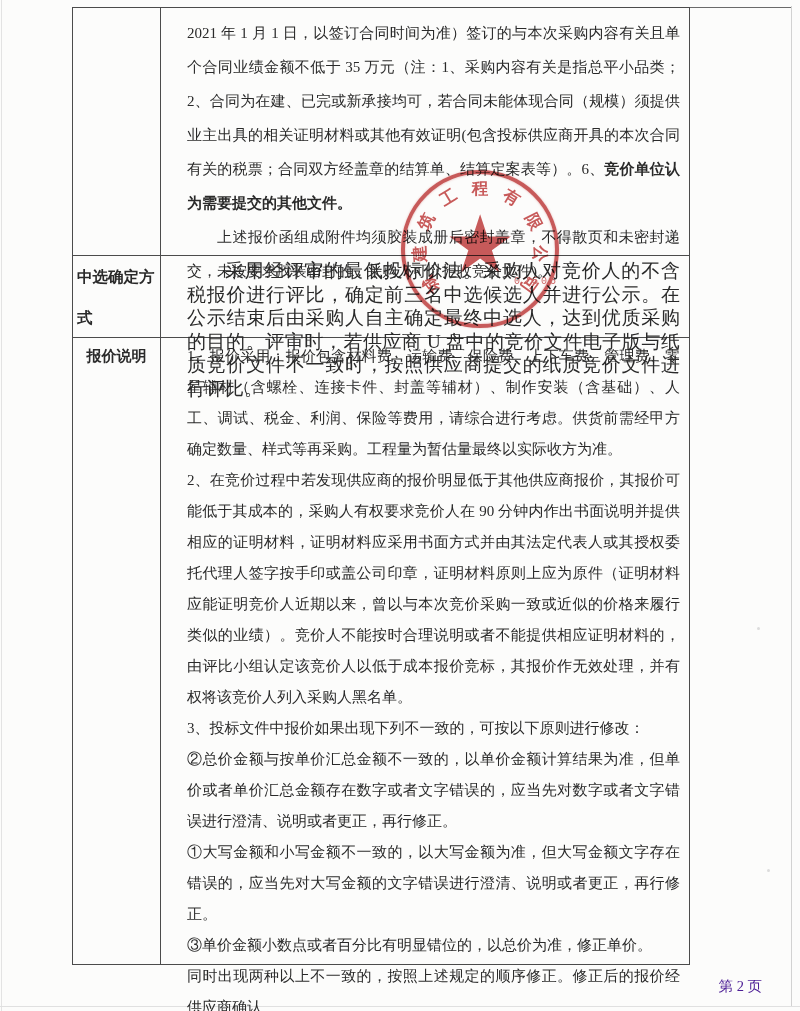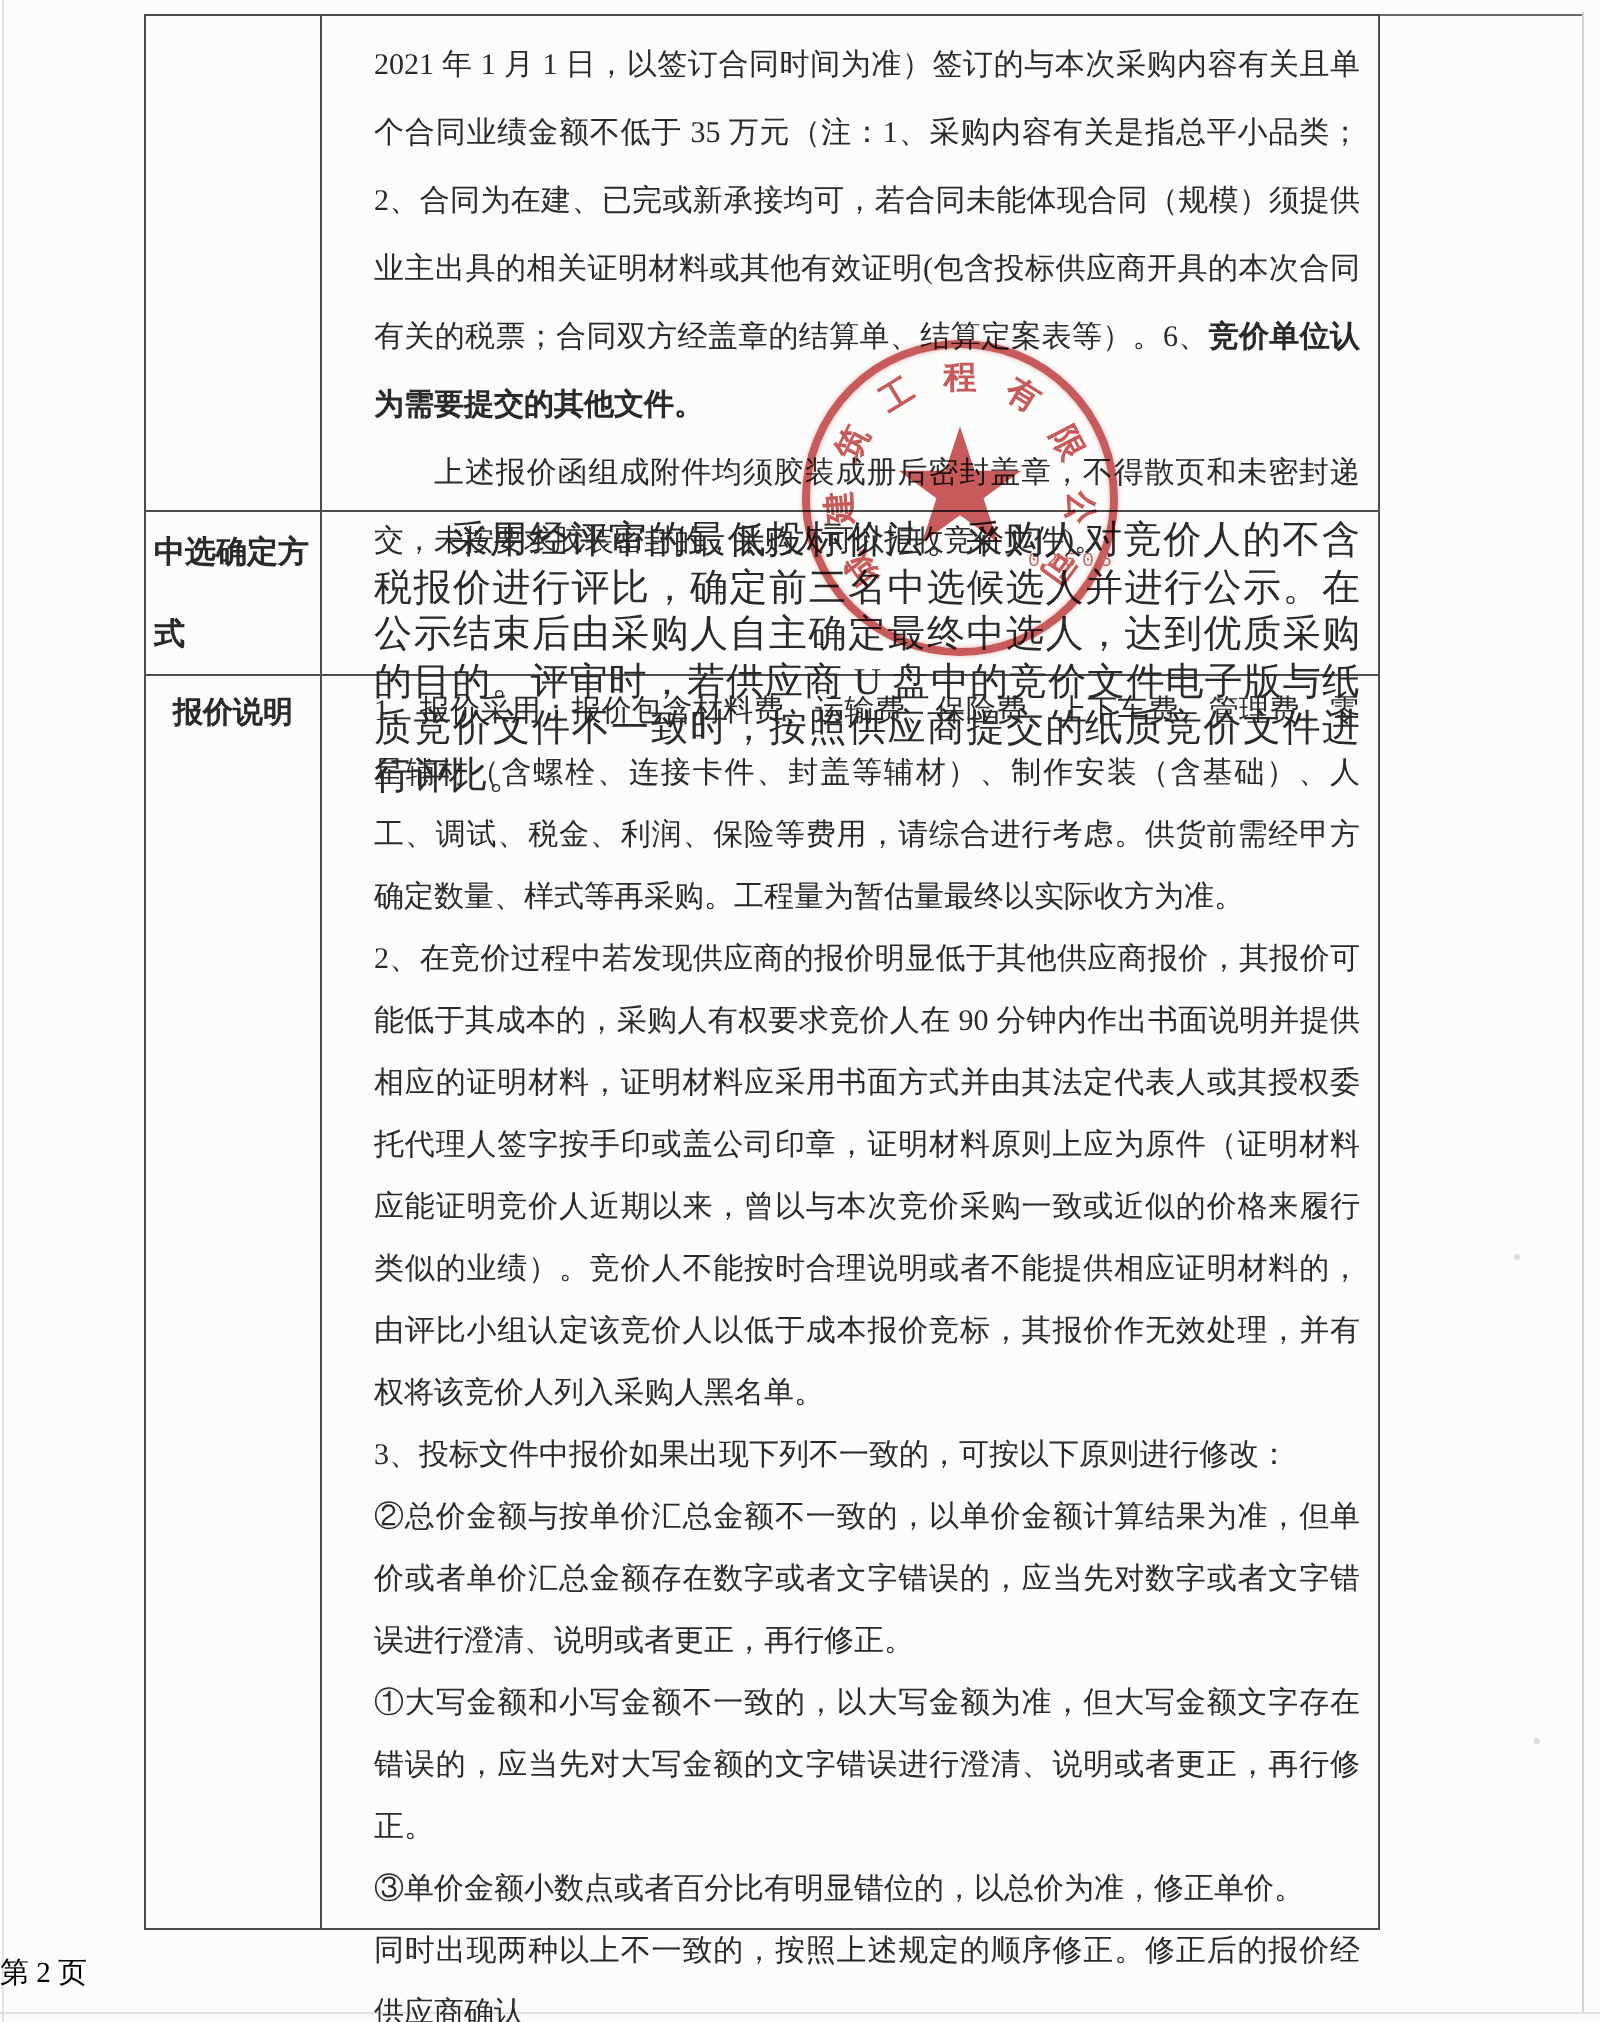--- a/index.html
+++ b/index.html
@@ -73,21 +73,21 @@
   }
   .seal-num{
     position:absolute;left:0;right:0;top:106px;
     text-align:right;font-size:10px;letter-spacing:3px;
     color:#c54545;font-family:Liberation Mono, monospace;
   }
 
   
   .page-footer{
     position:absolute;left:0;top:977px;width:762px;
-    text-align:left;font-size:14.5px;color:#000000;
+    text-align:right;font-size:14.5px;color:#4c1d95;
   }
 
   .speck{position:absolute;width:3px;height:3px;border-radius:50%;background:#dcdcdc;}
   .speck-1{left:757px;top:627px;}
   .speck-2{left:767px;top:869px;}
 </style>
 </head>
 <body>
 
 <div class="edge-left"></div>

